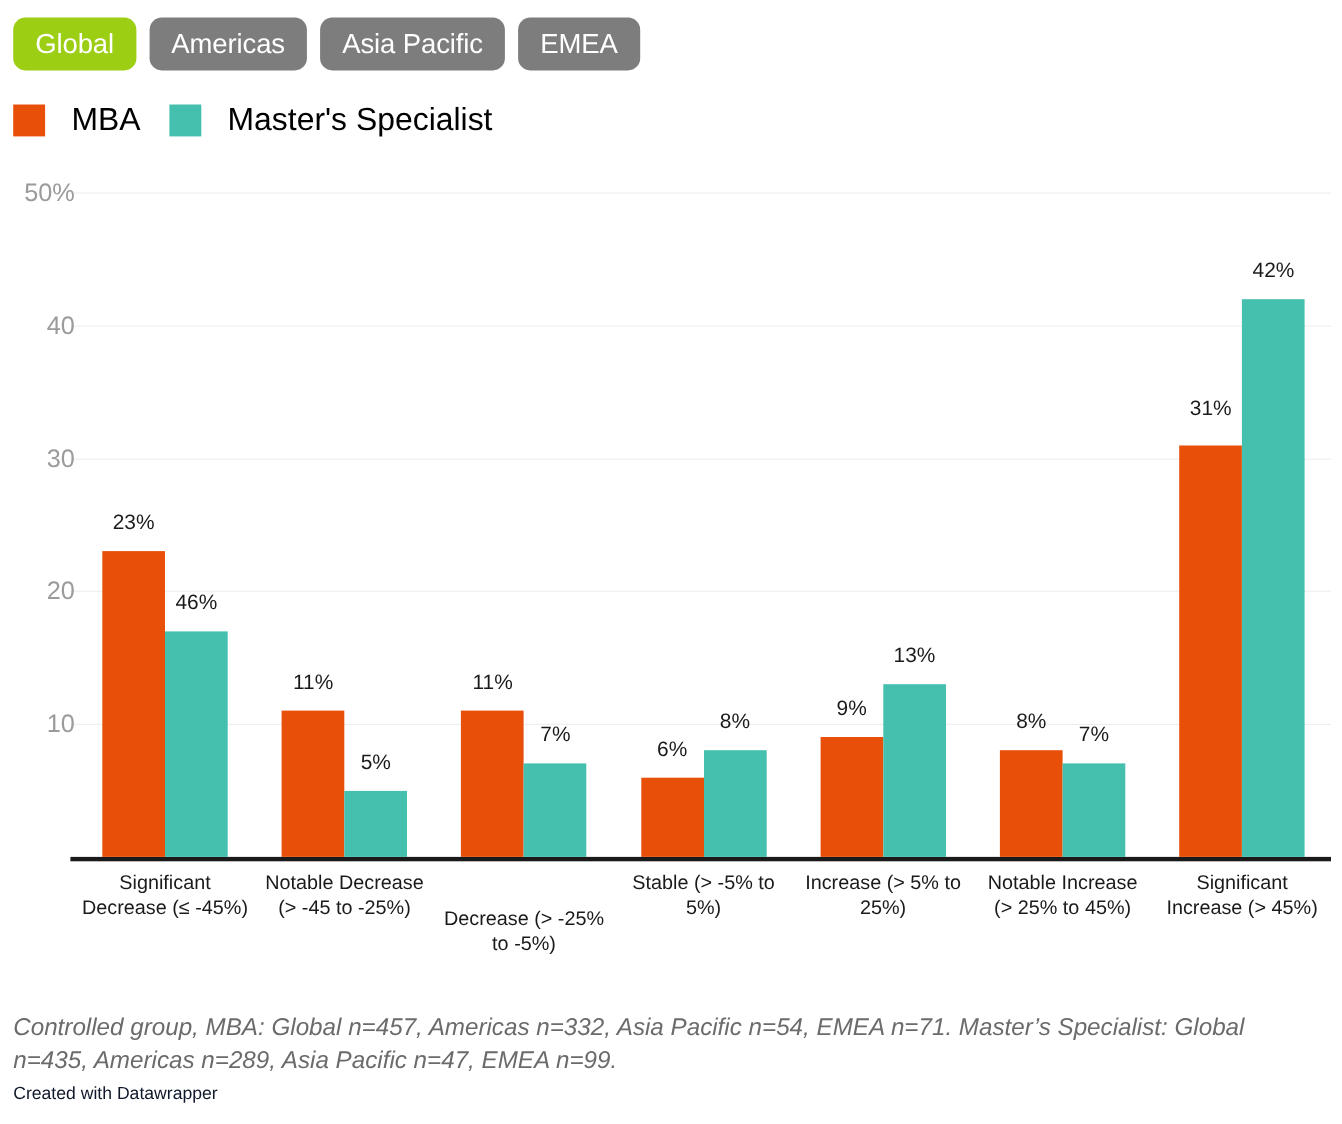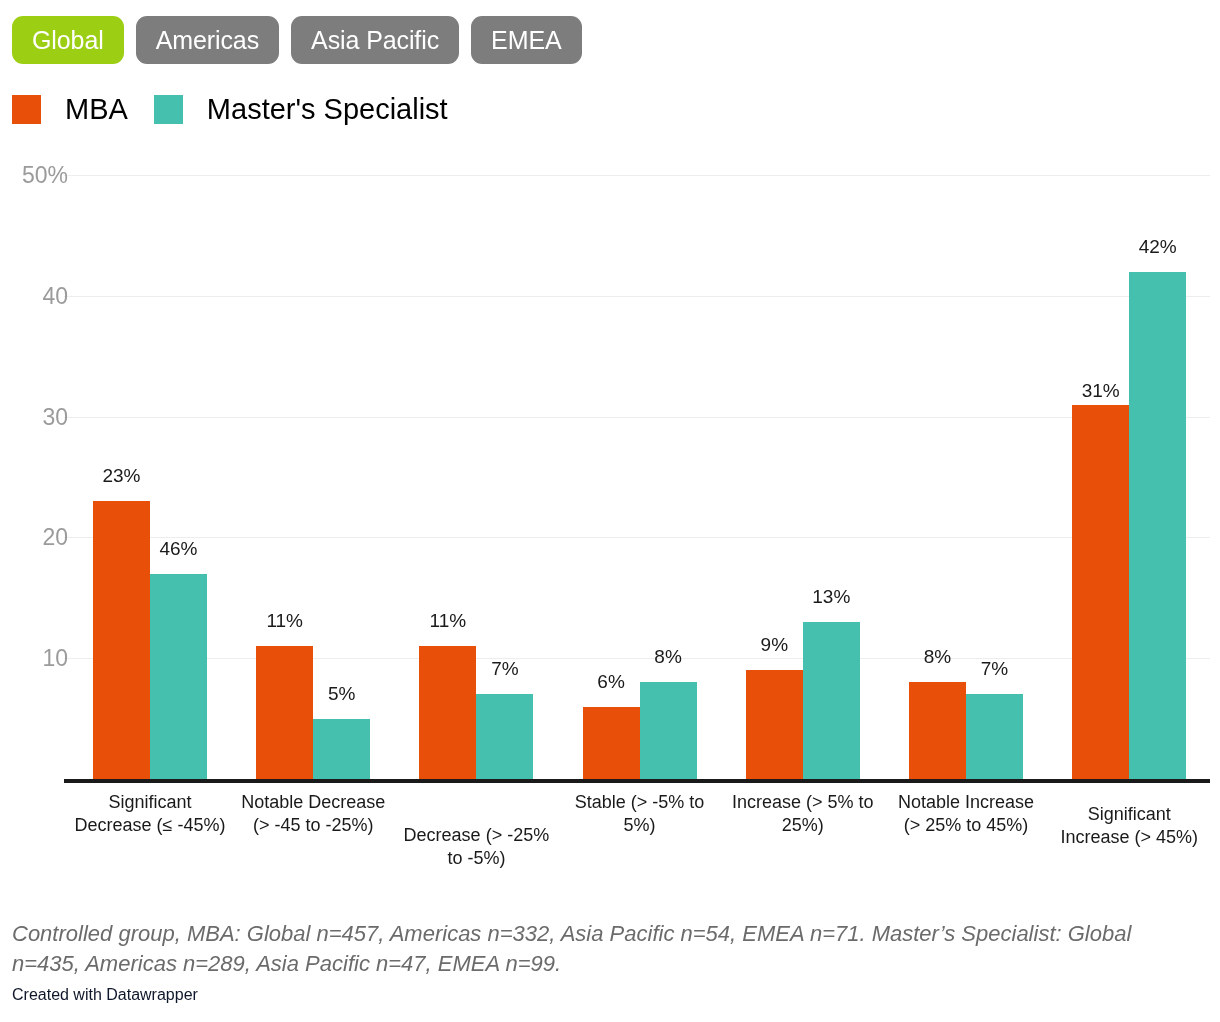--- a/index.html
+++ b/index.html
@@ -193,22 +193,22 @@
       <div class="bar-value" style="left: 774.3px; top: 634.28px;">9%</div>
       <div class="bar" style="left: 802.8px; width: 57px; height: 157.04px; bottom: 243px; background: rgb(69, 191, 174);"></div>
       <div class="bar-value" style="left: 831.3px; top: 585.96px;">13%</div>
       <div class="cat-label" style="left: 802.8px; top: 791px; width: 153.2px;">Increase (&gt; 5% to 25%)</div>
       <div class="bar" style="left: 909px; width: 57px; height: 96.64px; bottom: 243px; background: rgb(232, 80, 10);"></div>
       <div class="bar-value" style="left: 937.5px; top: 646.36px;">8%</div>
       <div class="bar" style="left: 966px; width: 57px; height: 84.56px; bottom: 243px; background: rgb(69, 191, 174);"></div>
       <div class="bar-value" style="left: 994.5px; top: 658.44px;">7%</div>
       <div class="cat-label" style="left: 966px; top: 791px; width: 153.2px;">Notable Increase (&gt; 25% to 45%)</div>
       <div class="bar" style="left: 1072.2px; width: 57px; height: 374.48px; bottom: 243px; background: rgb(232, 80, 10);"></div>
-      <div class="bar-value" style="left: 1100.7px; top: 380px;">31%</div>
+      <div class="bar-value" style="left: 1100.7px; top: 361px;">31%</div>
       <div class="bar" style="left: 1129.2px; width: 57px; height: 507.36px; bottom: 243px; background: rgb(69, 191, 174);"></div>
       <div class="bar-value" style="left: 1157.7px; top: 235.64px;">42%</div>
-      <div class="cat-label" style="left: 1129.2px; top: 791px; width: 153.2px; margin-top: 12px;">Significant Increase (&gt; 45%)</div>
+      <div class="cat-label" style="left: 1129.2px; top: 791px; width: 153.2px;">Significant Increase (&gt; 45%)</div>
     </div>
 
   <div class="notes">Controlled group, MBA: Global n=457, Americas n=332, Asia Pacific n=54, EMEA n=71. Master’s Specialist: Global n=435, Americas n=289, Asia Pacific n=47, EMEA n=99.</div>
   <div class="credit">Created with Datawrapper</div>
 
 </div>
 
 </body></html>

